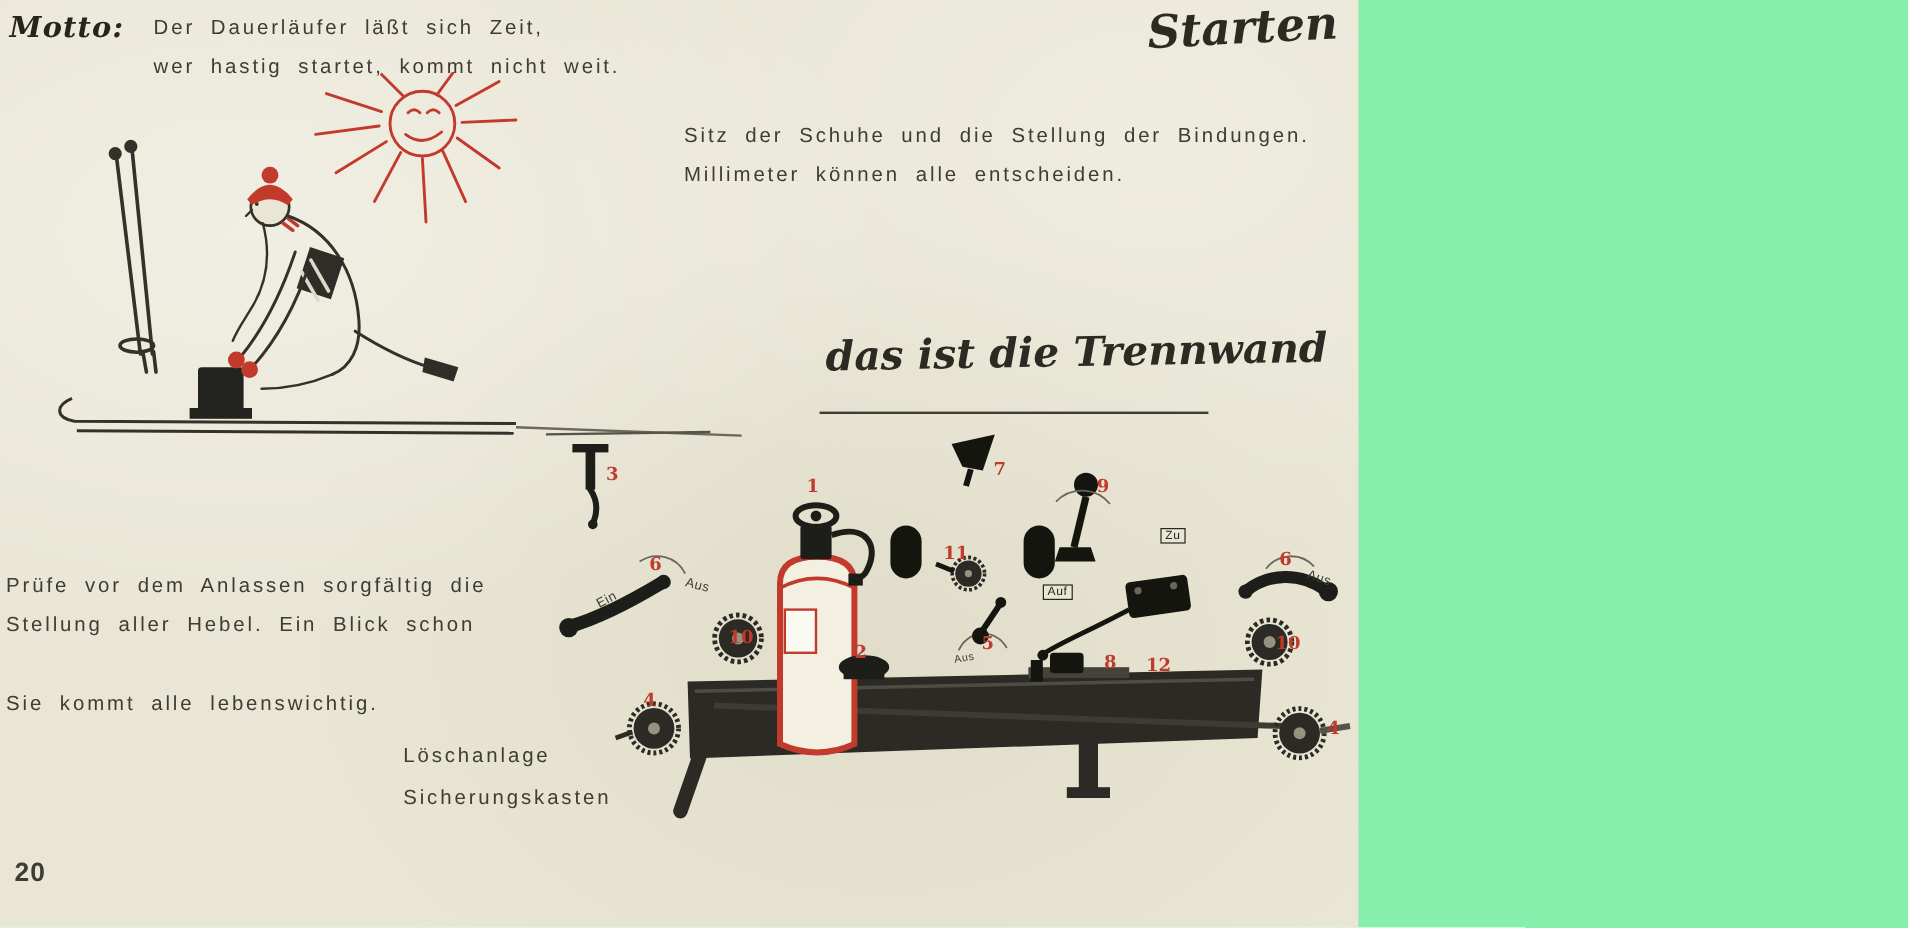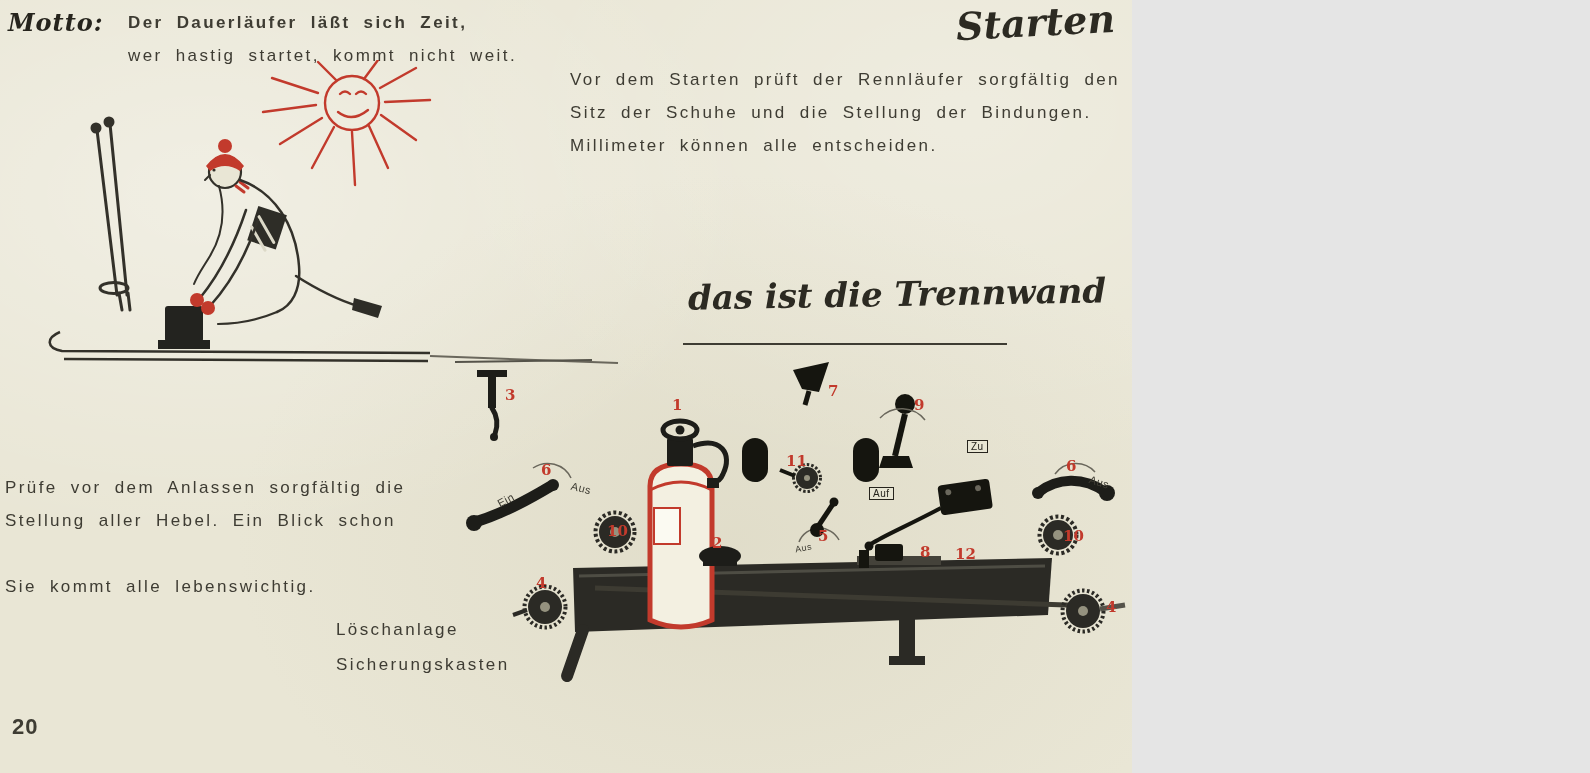--- a/index.html
+++ b/index.html
@@ -1,16 +1,16 @@
 <!DOCTYPE html>
 <html><head>
 <meta charset="utf-8">
 <style>
   html,body{margin:0;padding:0;background:#fff;}
-  .page{position:relative;width:1590px;height:773px;background:#e5e5e5;overflow:hidden;
+  .page{position:relative;width:1590px;height:773px;background:#86efac;overflow:hidden;
         font-family:"Liberation Sans",sans-serif;}
   .paper{position:absolute;left:0;top:0;width:1132px;height:773px;
          background:
            radial-gradient(ellipse at 18% 25%, rgba(255,255,255,.35), transparent 42%),
            radial-gradient(ellipse at 65% 70%, rgba(205,200,175,.30), transparent 48%),
            radial-gradient(ellipse at 85% 15%, rgba(255,255,255,.25), transparent 40%),
            #e9e6d5;}
   .typ{position:absolute;color:#3e3c33;font-size:17px;letter-spacing:2.4px;word-spacing:6px;
        white-space:nowrap;font-family:"Liberation Sans",sans-serif;}
   .blackletter{position:absolute;color:#26241d;font-family:"DejaVu Serif",serif;
@@ -26,26 +26,25 @@
   svg{position:absolute;}
   .pageno{position:absolute;color:#3e3c33;font-size:22px;font-weight:bold;letter-spacing:1px;}
 </style>
 </head>
 <body>
 
 <div class="page">
   <div class="paper"></div>
 
   <div class="blackletter" style="left:8px;top:8px;">Motto:</div>
-  <div class="typ" style="left:128px;top:13px;font-weight:bold;">Der Dauerläufer läßt sich Zeit,</div>
+  <div class="typ" style="left:128px;top:13px;">Der Dauerläufer läßt sich Zeit,</div>
   <div class="typ" style="left:128px;top:46px;">wer hastig startet, kommt nicht weit.</div>
 
   <div class="script" style="left:956px;top:0px;font-size:38px;transform:rotate(-3deg);">Starten</div>
 
-  <div class="typ" style="left:570px;top:70px;">Vor dem Starten prüft der Rennläufer sorgfältig den</div>
   <div class="typ" style="left:570px;top:103px;">Sitz der Schuhe und die Stellung der Bindungen.</div>
   <div class="typ" style="left:570px;top:136px;">Millimeter können alle entscheiden.</div>
 
   <div class="script" style="left:688px;top:274px;font-size:34px;transform:rotate(-1deg);">das ist die Trennwand</div>
   <div class="rule" style="left:683px;top:343px;width:324px;height:2px;"></div>
 
   <div class="typ" style="left:5px;top:478px;">Prüfe vor dem Anlassen sorgfältig die</div>
   <div class="typ" style="left:5px;top:511px;">Stellung aller Hebel. Ein Blick schon</div>
   <div class="typ" style="left:5px;top:577px;">Sie kommt alle lebenswichtig.</div>
 

